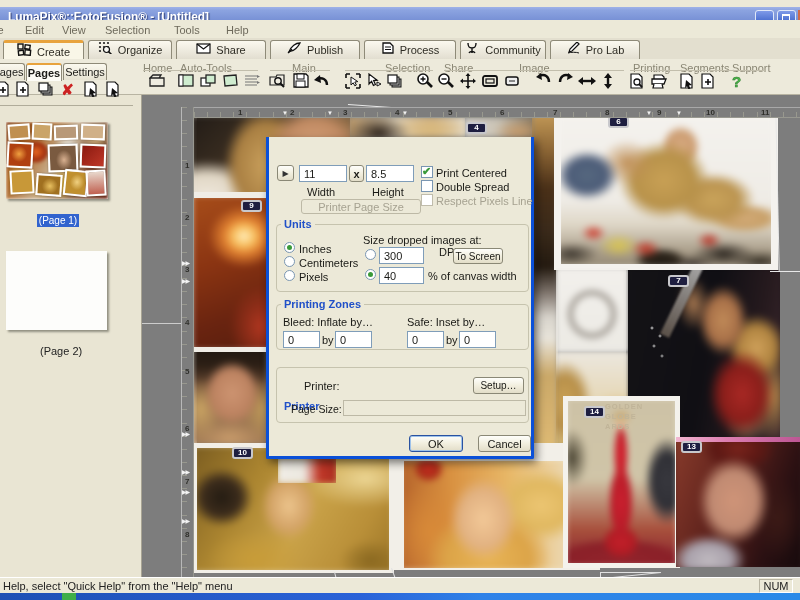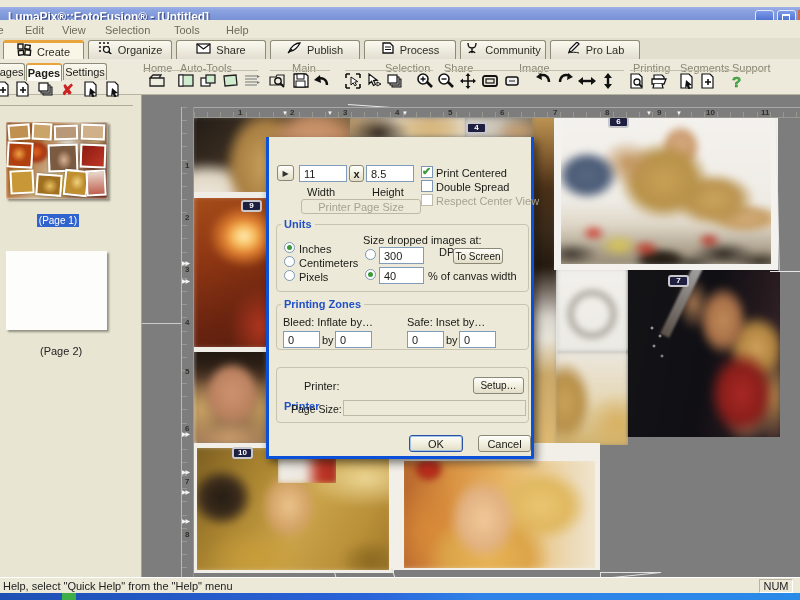--- a/index.html
+++ b/index.html
@@ -406,20 +406,48 @@
       <div class="abs" style="left:10px;top:18px;width:191px;height:107px;overflow:hidden;">
         <div class="abs ph" style="left:0;top:0;width:191px;height:107px;background:
       radial-gradient(33px 40px at 80px 58px,#f2c897 0%,#e2b282 65%,rgba(0,0,0,0) 100%),
       radial-gradient(15px 13px at 28px 10px,#c83020 0%,#a82818 60%,rgba(0,0,0,0) 100%),
       radial-gradient(60px 45px at 85px 95px,#e8b455 0%,#dca448 65%,rgba(0,0,0,0) 100%),
       radial-gradient(45px 35px at 135px 45px,#ecc572 0%,#e0b860 60%,rgba(0,0,0,0) 100%),
       radial-gradient(40px 50px at 30px 70px,#d88a38 0%,rgba(0,0,0,0) 100%),
       linear-gradient(90deg,#b4622a 0%,#d89040 25%,#e8b868 55%,#ecd9b4 85%,#efe6d2 100%);"></div>
       </div>
     </div>
+<div class="abs" style="left:421px;top:301px;width:117px;height:172px;background:#f4f2ec;overflow:hidden;">
+      <div class="abs" style="left:5px;top:5px;width:107px;height:162px;overflow:hidden;">
+        <div class="abs ph" style="left:0;top:0;width:107px;height:162px;background:
+      radial-gradient(7px 30px at 53px 55px,#d82432 0%,#c41f2a 70%,rgba(0,0,0,0) 100%),
+      radial-gradient(12px 38px at 53px 100px,#cc2030 0%,#b81c28 70%,rgba(0,0,0,0) 100%),
+      radial-gradient(18px 16px at 53px 138px,#c41f2a 0%,#b01c24 70%,rgba(0,0,0,0) 100%),
+      radial-gradient(8px 8px at 53px 27px,#e8c49c 0%,rgba(0,0,0,0) 100%),
+      radial-gradient(11px 8px at 53px 19px,#c8a468 0%,rgba(0,0,0,0) 100%),
+      radial-gradient(22px 42px at 97px 80px,#38383e 0%,#303036 60%,rgba(0,0,0,0) 100%),
+      radial-gradient(16px 28px at 6px 58px,#46402f 0%,rgba(0,0,0,0) 100%),
+      radial-gradient(70px 24px at 50px 158px,#93242c 0%,#8a2028 75%,rgba(0,0,0,0) 100%),
+      linear-gradient(180deg,#cdc2a6 0%,#d0c5a8 48%,#a8503c 78%,#872230 100%);"></div>
+      </div>
+      <div class="badge" style="left:21px;top:10px;">14</div>
+      <div class="abs" style="left:42px;top:6px;width:70px;color:#c0b498;font-size:7.5px;font-weight:bold;letter-spacing:1px;line-height:10px;">GOLDEN<br>GLOBE<br>ARDS</div>
+    </div>
+<div class="abs" style="left:534px;top:342px;width:124px;height:130px;background:#3a2024;overflow:hidden;">
+      <div class="abs" style="left:0px;top:0px;width:124px;height:130px;overflow:hidden;">
+        <div class="abs ph" style="left:0;top:0;width:124px;height:130px;background:
+      radial-gradient(34px 42px at 58px 64px,#cf9478 0%,#c08a72 65%,rgba(0,0,0,0) 100%),
+      radial-gradient(36px 24px at 34px 120px,#c0bac0 0%,#a8a0aa 60%,rgba(0,0,0,0) 100%),
+      radial-gradient(36px 22px at 62px 14px,#7a241c 0%,#5c1814 60%,rgba(0,0,0,0) 100%),
+      radial-gradient(24px 40px at 100px 80px,#3c1a16 0%,rgba(0,0,0,0) 100%),
+      linear-gradient(110deg,#8a3c2c 0%,#5e221c 40%,#2a1012 75%,#150a0c 100%);"></div>
+      </div>
+      <div class="abs" style="left:0;top:0;width:124px;height:5px;background:linear-gradient(90deg,#f2b6d0,#dd7fb2 40%,#bd5694);"></div>
+      <div class="badge" style="left:5px;top:4px;">13</div>
+    </div>
 
   <div class="abs" style="left:206px;top:9px;width:186px;height:1px;background:#e8e8e8;transform:rotate(4deg);transform-origin:0 0;"></div>
   <div class="abs" style="left:412px;top:16px;width:224px;height:1px;background:#e8e8e8;transform:rotate(-1deg);transform-origin:0 0;"></div>
   <div class="abs" style="left:635px;top:13px;width:1px;height:164px;background:#e8e8e8;transform:rotate(-1.2deg);"></div>
   <div class="abs" style="left:628px;top:176px;width:30px;height:1px;background:#e8e8e8;"></div>
   <div class="abs" style="left:0;top:228px;width:40px;height:1px;background:#cccccc;"></div>
   <div class="abs" style="left:193px;top:477px;width:16px;height:1px;background:#e0e0e0;transform:rotate(75deg);transform-origin:0 0;"></div>
   <div class="abs" style="left:250px;top:473px;width:32px;height:1px;background:#e0e0e0;transform:rotate(70deg);transform-origin:0 0;"></div>
   <div class="abs" style="left:328px;top:497px;width:192px;height:1px;background:#e0e0e0;transform:rotate(-6deg);transform-origin:0 0;"></div>
   <div class="abs" style="left:458px;top:477px;width:60px;height:1px;background:#e0e0e0;"></div>
@@ -484,21 +512,21 @@
   <span class="abs" style="left:38px;top:49px;">Width</span>
   <span class="abs" style="left:103px;top:49px;">Height</span>
   <div class="abs" style="left:32px;top:62px;width:120px;height:15px;border:1px solid #bdb9a6;border-radius:3px;color:#a6a291;text-align:center;line-height:14px;">Printer Page Size</div>
   <div class="cb" style="left:152px;top:29px;">
       <span style="color:#3a9a3a;font-weight:bold;font-size:11px;position:absolute;left:0px;top:-2px;">✔</span>
     </div>
   <span class="abs" style="left:167px;top:30px;white-space:nowrap;">Print Centered</span>
   <div class="cb" style="left:152px;top:43px;"></div>
   <span class="abs" style="left:167px;top:44px;white-space:nowrap;">Double Spread</span>
   <div class="cb" style="left:152px;top:57px;border-color:#c0bcab;"></div>
-  <span class="abs" style="left:167px;top:58px;color:#a6a291;white-space:nowrap;">Respect Center View</span>
+  <span class="abs" style="left:167px;top:58px;color:#a6a291;white-space:nowrap;">Respect Pixels Line</span>
   <div class="grp" style="left:7px;top:87px;width:253px;height:68px;"></div>
   <span class="glab" style="left:12px;top:81px;">Units</span>
   <div class="rad radsel" style="left:15px;top:105px;"></div>
     <span class="abs" style="left:30px;top:106px;">Inches</span>
   <div class="rad" style="left:15px;top:119px;"></div>
     <span class="abs" style="left:30px;top:120px;">Centimeters</span>
   <div class="rad" style="left:15px;top:133px;"></div>
     <span class="abs" style="left:30px;top:134px;">Pixels</span>
   <span class="abs" style="left:94px;top:97px;">Size dropped images at:</span>
   <div class="rad" style="left:96px;top:112px;"></div>

